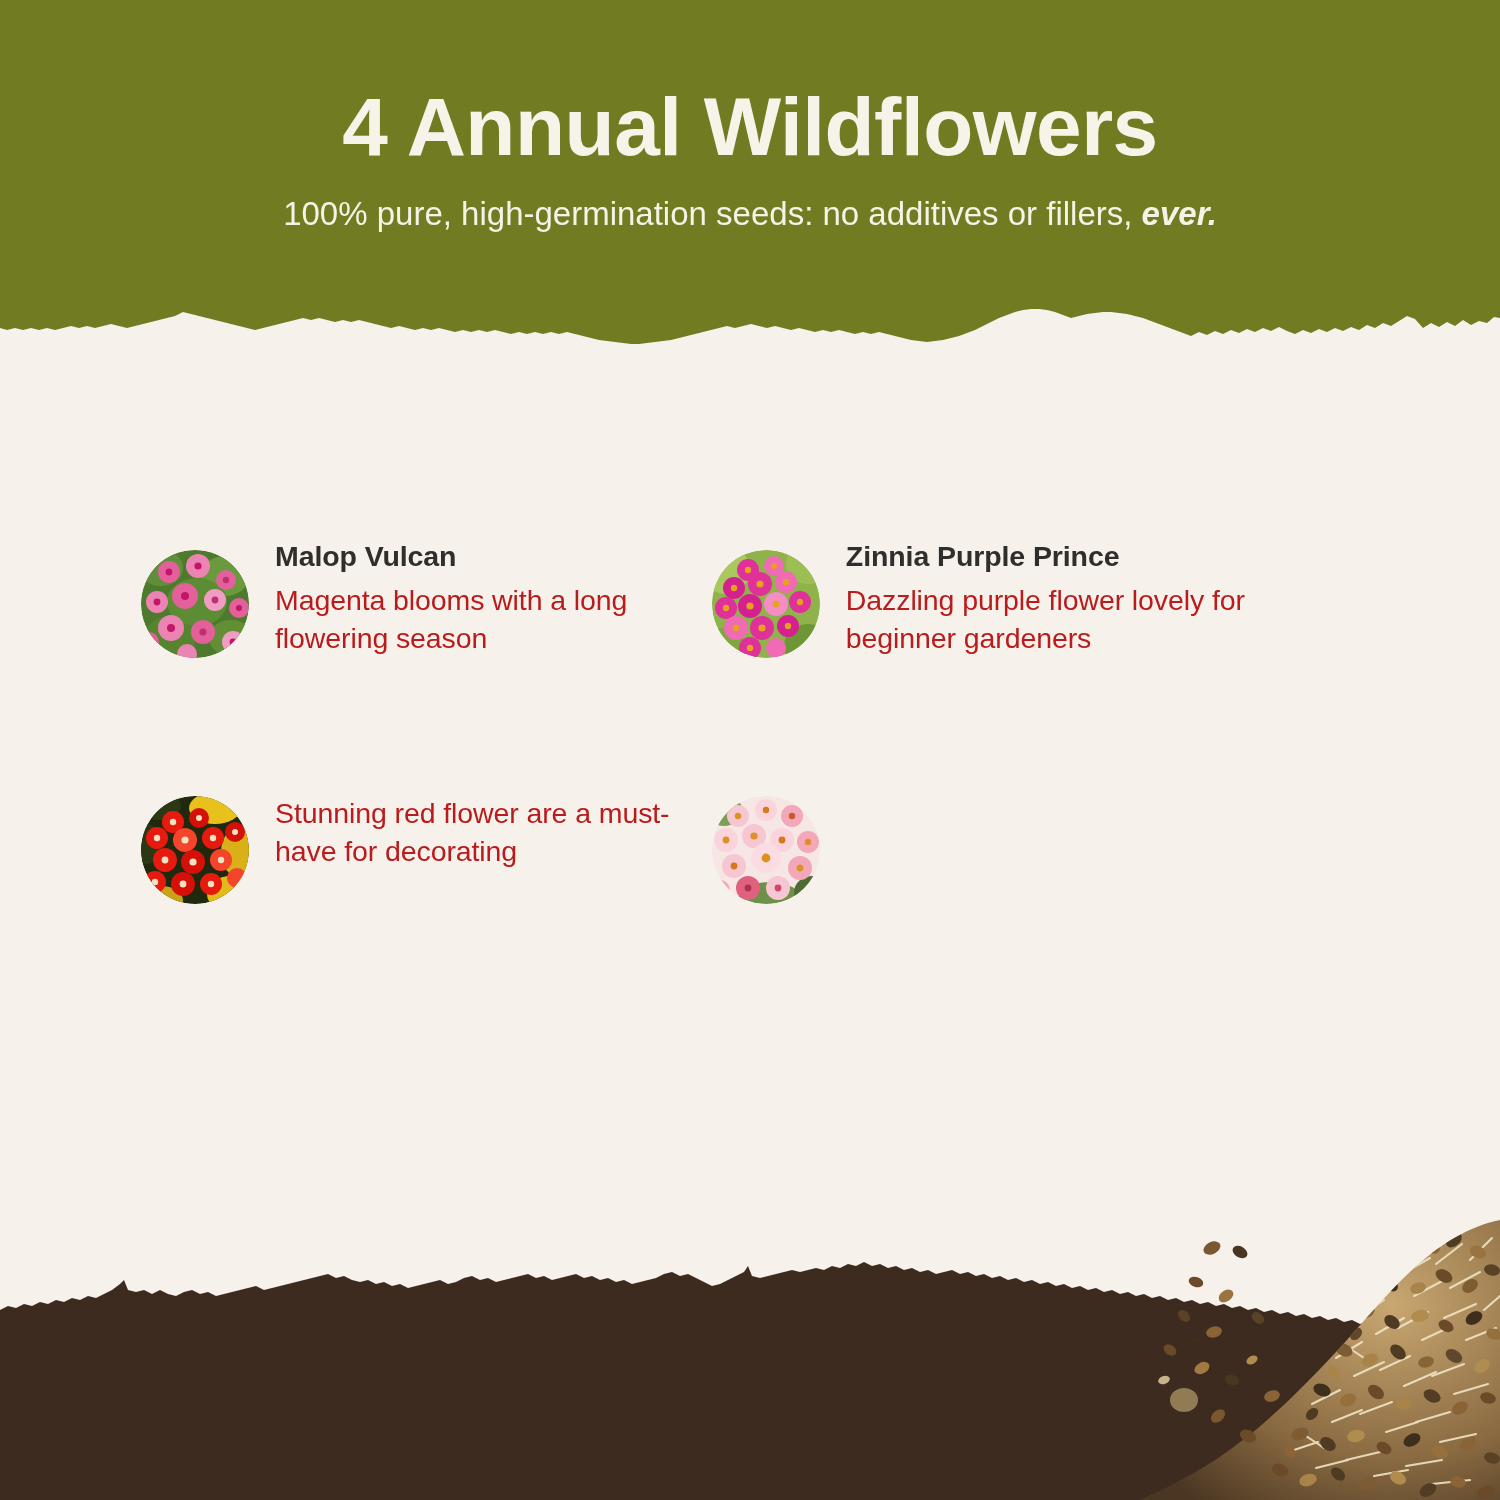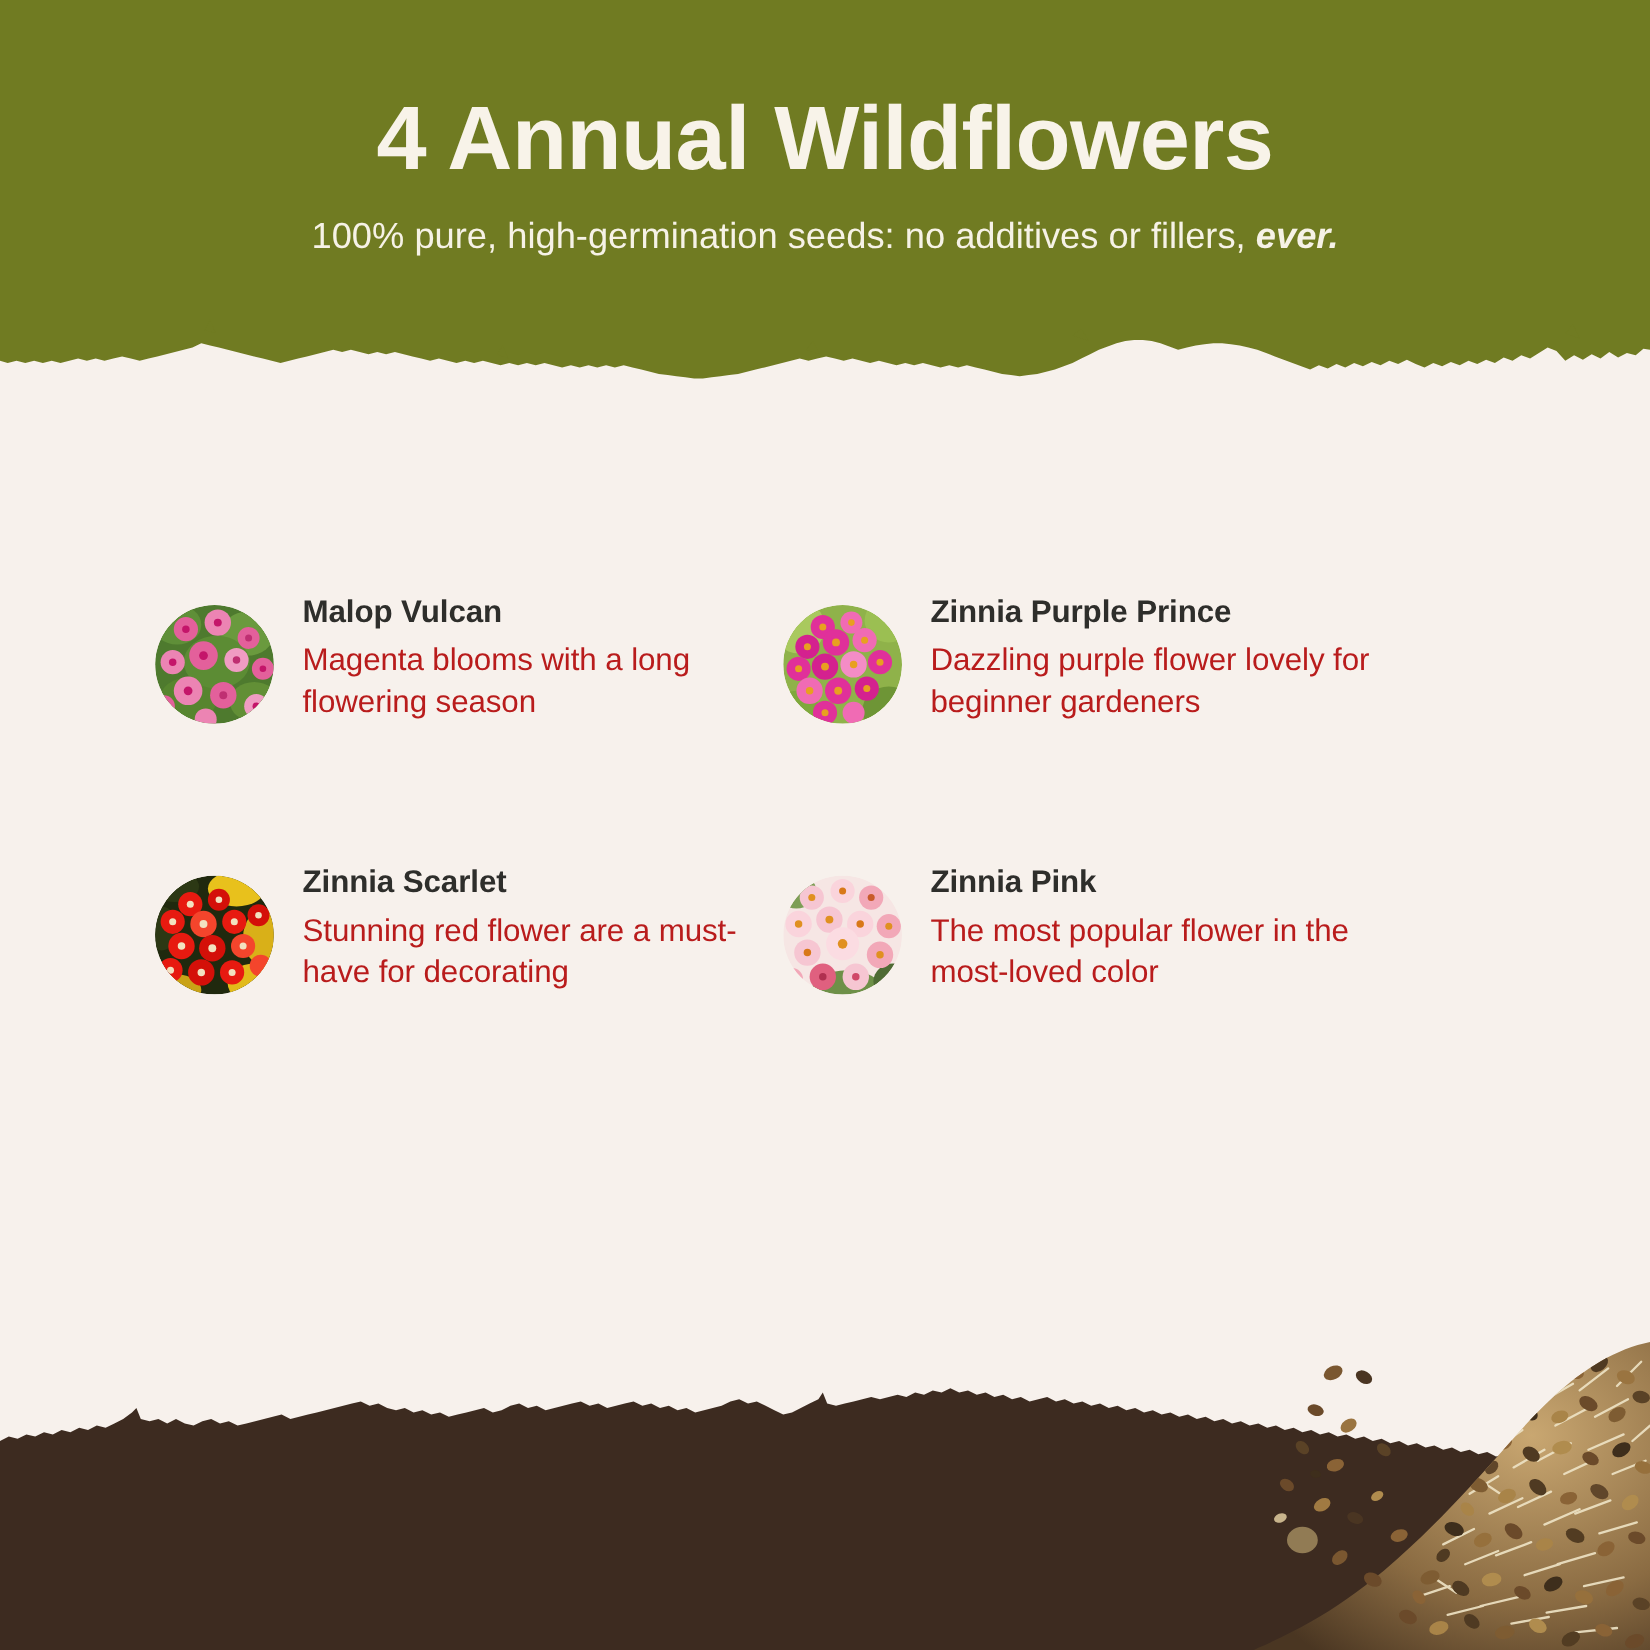--- a/index.html
+++ b/index.html
@@ -336,21 +336,20 @@
                 <circle cx="42" cy="88" r="12" fill="#D41009"></circle>
                   <circle cx="42" cy="88" r="3.4" fill="#F2E2C0"></circle>
                 <circle cx="70" cy="88" r="11" fill="#E71A10"></circle>
                   <circle cx="70" cy="88" r="3.2" fill="#F2E2C0"></circle>
                 <circle cx="96" cy="82" r="10" fill="#F4452C"></circle>
               </g>
             </g>
           </svg>
         </div>
         <div class="feature-text">
-          <p class="feature-title">Zinnia Scarlet</p>
           <p class="feature-desc">Stunning red flower are a must-have for decorating</p>
         </div>
       </div>
 
       <div class="feature col-2">
         <div class="thumb">
           <svg viewBox="0 0 108 108">
             <defs>
               <clipPath id="clip4">
                   <circle cx="54" cy="54" r="54"></circle>
@@ -383,24 +382,20 @@
                 <circle cx="88" cy="72" r="12" fill="#F2A8B8"></circle>
                   <circle cx="88" cy="72" r="3.4" fill="#E09020"></circle>
                 <circle cx="36" cy="92" r="12" fill="#E0607F"></circle>
                   <circle cx="36" cy="92" r="3.4" fill="#B03050"></circle>
                 <circle cx="66" cy="92" r="12" fill="#F6C6D2"></circle>
                   <circle cx="66" cy="92" r="3.4" fill="#D04868"></circle>
                 <circle cx="8" cy="94" r="10" fill="#F2A8B8"></circle>
               </g>
             </g>
           </svg>
-        </div>
-        <div class="feature-text">
-          <p class="feature-title">Zinnia Pink</p>
-          <p class="feature-desc">The most popular flower in the most-loved color</p>
         </div>
       </div>
 
     </div>
   </div>
 
   <svg id="soil" viewBox="0 0 1500 240" preserveAspectRatio="none">
     <path fill="#3D2B20" d="
       M0,50 L8,46 L16,48 L24,44 L32,46 L40,42 L48,44 L56,40 L64,42 L72,38
       L80,40 L88,36 L96,38 L104,34 L112,30 L120,24 L124,20 L128,30 L136,32

